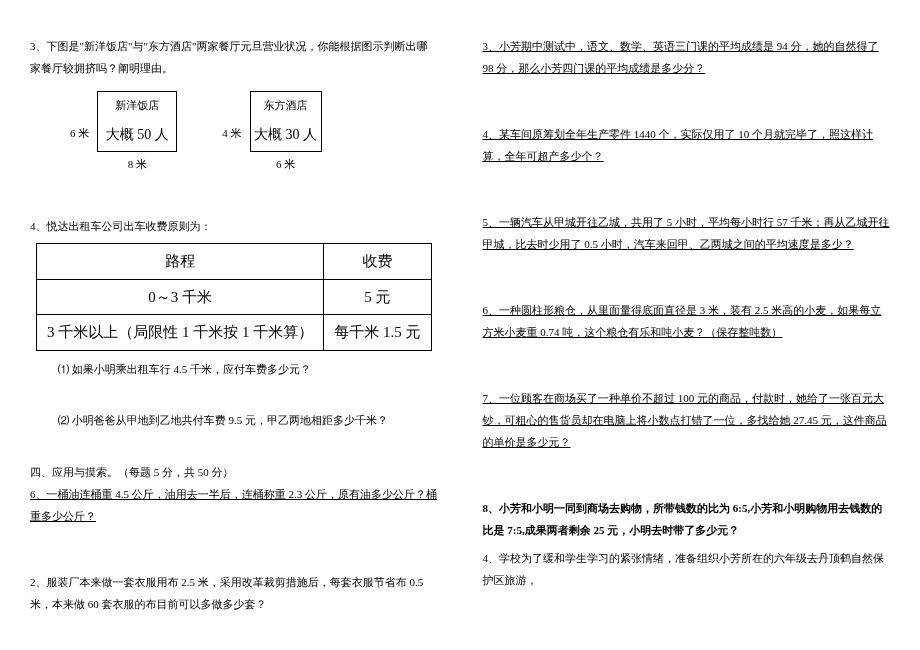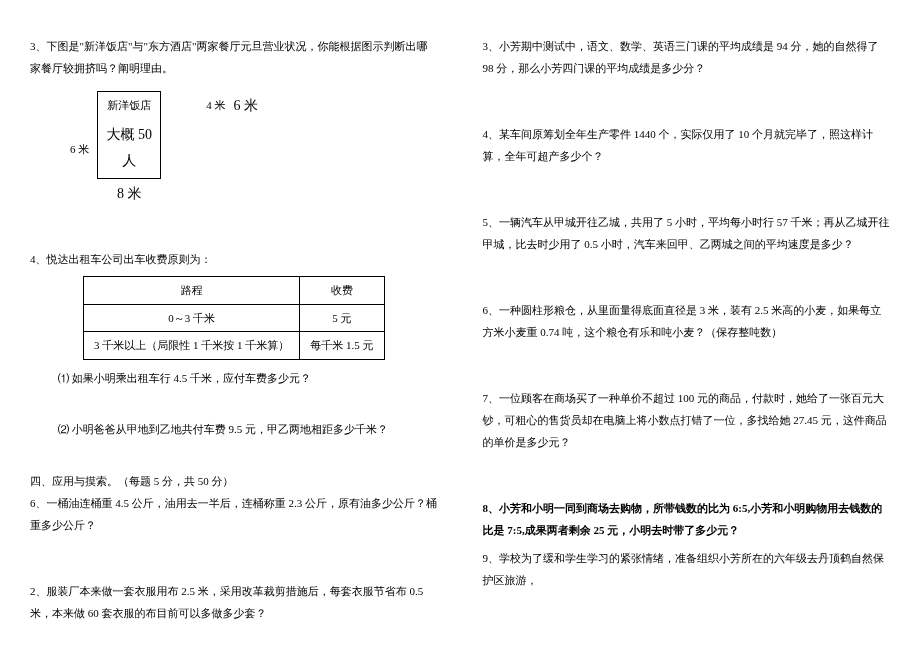--- a/index.html
+++ b/index.html
@@ -41,58 +41,59 @@
       position: relative;
       display: flex;
       align-items: center;
     }
     .rest-height {
       margin-right: 8px;
       font-size: 11px;
     }
     .rest-frame {
       border: 1px solid #000;
-      width: 64px;
+      width: 80px;
       text-align: center;
     }
     .rest-frame-narrow {
       width: 72px;
     }
     .rest-name {
       padding: 3px 0;
       font-size: 11px;
     }
     .rest-cap {
       padding: 3px 0;
       font-size: 14px;
     }
     .rest-width {
       text-align: center;
-      font-size: 14px;
+      font-size: 11px;
       margin-top: 2px;
     }
     .fare-table {
       border-collapse: collapse;
       margin: 6px auto 8px auto;
     }
     .fare-table td {
       border: 1px solid #000;
       padding: 3px 10px;
       text-align: center;
-      font-size: 11px;
+      font-size: 15px;
     }
     .sub-q {
       margin-top: 8px;
       margin-bottom: 30px;
       margin-left: 28px;
     }
     .section-title {
     }
     .tight {
       margin-bottom: 44px;
+      text-decoration: underline;
     }
   </style>
 </head>
 <body>
 
 <div class="page">
   <div class="column">
 
     <div class="question">
       <div class="q-text">3、下图是"新洋饭店"与"东方酒店"两家餐厅元旦营业状况，你能根据图示判断出哪家餐厅较拥挤吗？阐明理由。</div>
@@ -103,20 +104,24 @@
             <div class="rest-frame">
               <div class="rest-name">新洋饭店</div>
               <div class="rest-cap">大概 50 人</div>
             </div>
             <div class="rest-width">8 米</div>
           </div>
         </div>
         <div class="rest-box">
           <div class="rest-height">4 米</div>
           <div>
+            <div class="rest-frame rest-frame-narrow">
+              <div class="rest-name">东方酒店</div>
+              <div class="rest-cap">大概 30 人</div>
+            </div>
             <div class="rest-width">6 米</div>
           </div>
         </div>
       </div>
     </div>
 
     <div class="question" style="margin-top:40px;">
       <div class="q-text">4、悦达出租车公司出车收费原则为：</div>
       <table class="fare-table">
         <tbody>
@@ -146,15 +151,15 @@
 
   </div>
 
   <div class="column">
     <div class="q-text tight">3、小芳期中测试中，语文、数学、英语三门课的平均成绩是 94 分，她的自然得了 98 分，那么小芳四门课的平均成绩是多少分？</div>
     <div class="q-text tight">4、某车间原筹划全年生产零件 1440 个，实际仅用了 10 个月就完毕了，照这样计算，全年可超产多少个？</div>
     <div class="q-text tight">5、一辆汽车从甲城开往乙城，共用了 5 小时，平均每小时行 57 千米；再从乙城开往甲城，比去时少用了 0.5 小时，汽车来回甲、乙两城之间的平均速度是多少？</div>
     <div class="q-text tight">6、一种圆柱形粮仓，从里面量得底面直径是 3 米，装有 2.5 米高的小麦，如果每立方米小麦重 0.74 吨，这个粮仓有乐和吨小麦？（保存整吨数）</div>
     <div class="q-text tight">7、一位顾客在商场买了一种单价不超过 100 元的商品，付款时，她给了一张百元大钞，可粗心的售货员却在电脑上将小数点打错了一位，多找给她 27.45 元，这件商品的单价是多少元？</div>
     <div class="q-text" style="margin-bottom:6px;font-weight:bold;">8、小芳和小明一同到商场去购物，所带钱数的比为 6:5,小芳和小明购物用去钱数的比是 7:5,成果两者剩余 25 元，小明去时带了多少元？</div>
-    <div class="q-text">9、学校为了缓和学生学习的紧张情绪，准备组织小芳所在的六年级去丹顶鹤自然保护区旅游，</div>
+    <div class="q-text">4、学校为了缓和学生学习的紧张情绪，准备组织小芳所在的六年级去丹顶鹤自然保护区旅游，</div>
   </div>
 </div>
 
 </body></html>

